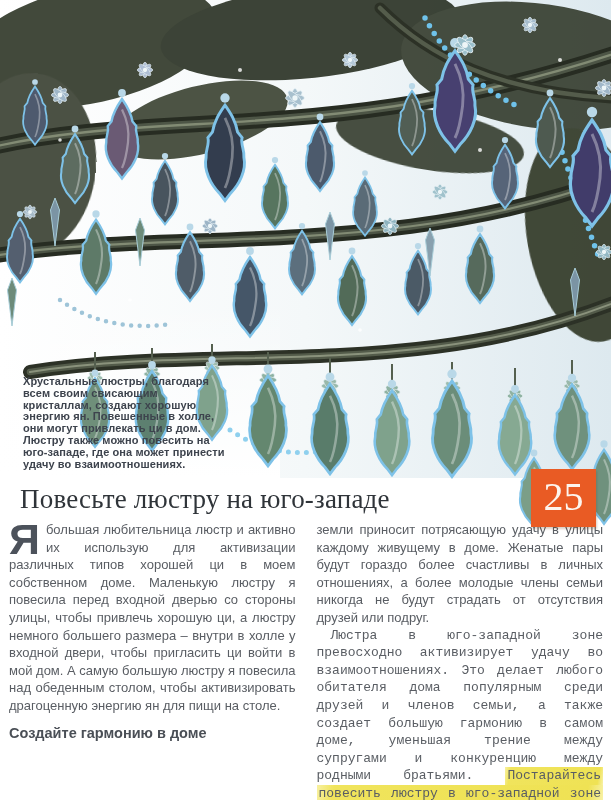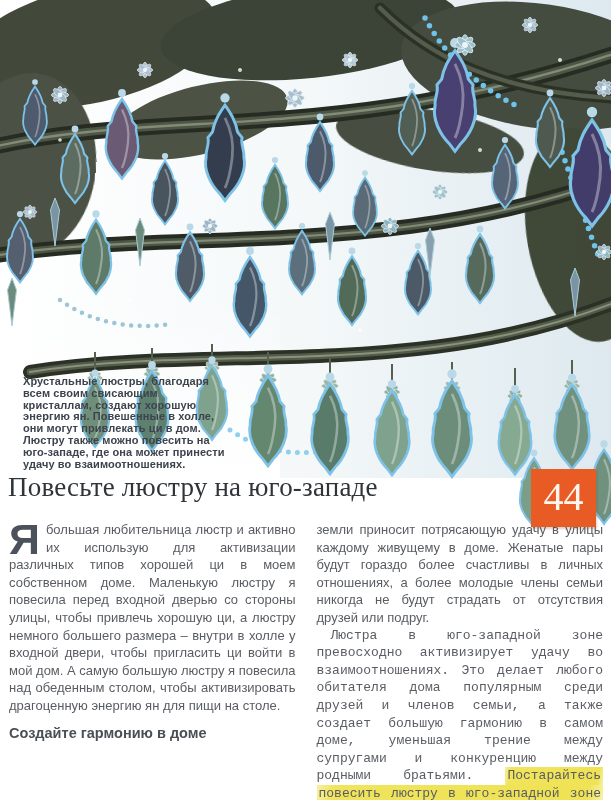--- a/index.html
+++ b/index.html
@@ -16,21 +16,21 @@
   .page-number{
     position:absolute; left:531px; top:469px; width:65px; height:58px; z-index:3;
     background:#e95b24; display:flex; align-items:center; justify-content:center;
     box-shadow:1px 2px 2px rgba(120,60,20,0.25);
   }
   .page-number span{
     font-family:"Liberation Serif", serif; font-size:40px; color:#fdf5ee;
     line-height:1; transform:translateY(-1px);
   }
   .title{
-    position:absolute; left:8px; top:472px; margin:0; z-index:2;
+    position:absolute; left:8px; top:472px; margin:12px; z-index:2;
     font-family:"Liberation Serif", serif; font-weight:400;
     font-size:27px; color:#2f3439; letter-spacing:0.2px; white-space:nowrap;
   }
   .columns{
     position:absolute; left:9px; top:521px; width:594px; z-index:2;
     display:flex; gap:21px;
   }
   .col{width:287px; font-size:13px; line-height:17.6px; color:#595d63; text-align:justify;}
   .para{margin:0;}
   .dropcap{
@@ -198,21 +198,21 @@
       <circle cx="130" cy="300" r="1.8"></circle>
         <circle cx="560" cy="60" r="2"></circle>
       <circle cx="360" cy="330" r="1.8"></circle>
         <circle cx="60" cy="140" r="1.8"></circle>
     </g>
   </svg>
 
   <div class="caption">Хрустальные люстры, благодаря всем своим свисающим кристаллам, создают хорошую энергию ян. Повешенные в холле, они могут привлекать ци в дом. Люстру также можно повесить на юго-западе, где она может принести удачу во взаимоотношениях.</div>
 
   <div class="page-number">
-    <span>44</span>
+    <span>25</span>
   </div>
 
   <h1 class="title">Повесьте люстру на юго-западе</h1>
 
   <div class="columns">
     <div class="col">
       <p class="para"><span class="dropcap">Я</span><span>большая любительница люстр и активно их использую для активизации различных типов хорошей ци в моем собственном доме. Маленькую люстру я повесила перед входной дверью со стороны улицы, чтобы привлечь хорошую ци, а люстру немного большего размера – внутри в холле у входной двери, чтобы пригласить ци войти в мой дом. А самую большую люстру я повесила над обеденным столом, чтобы активизировать драгоценную энергию ян для пищи на столе.</span></p>
       <h2 class="subhead">Создайте гармонию в доме</h2>
     </div>
     <div class="col">

